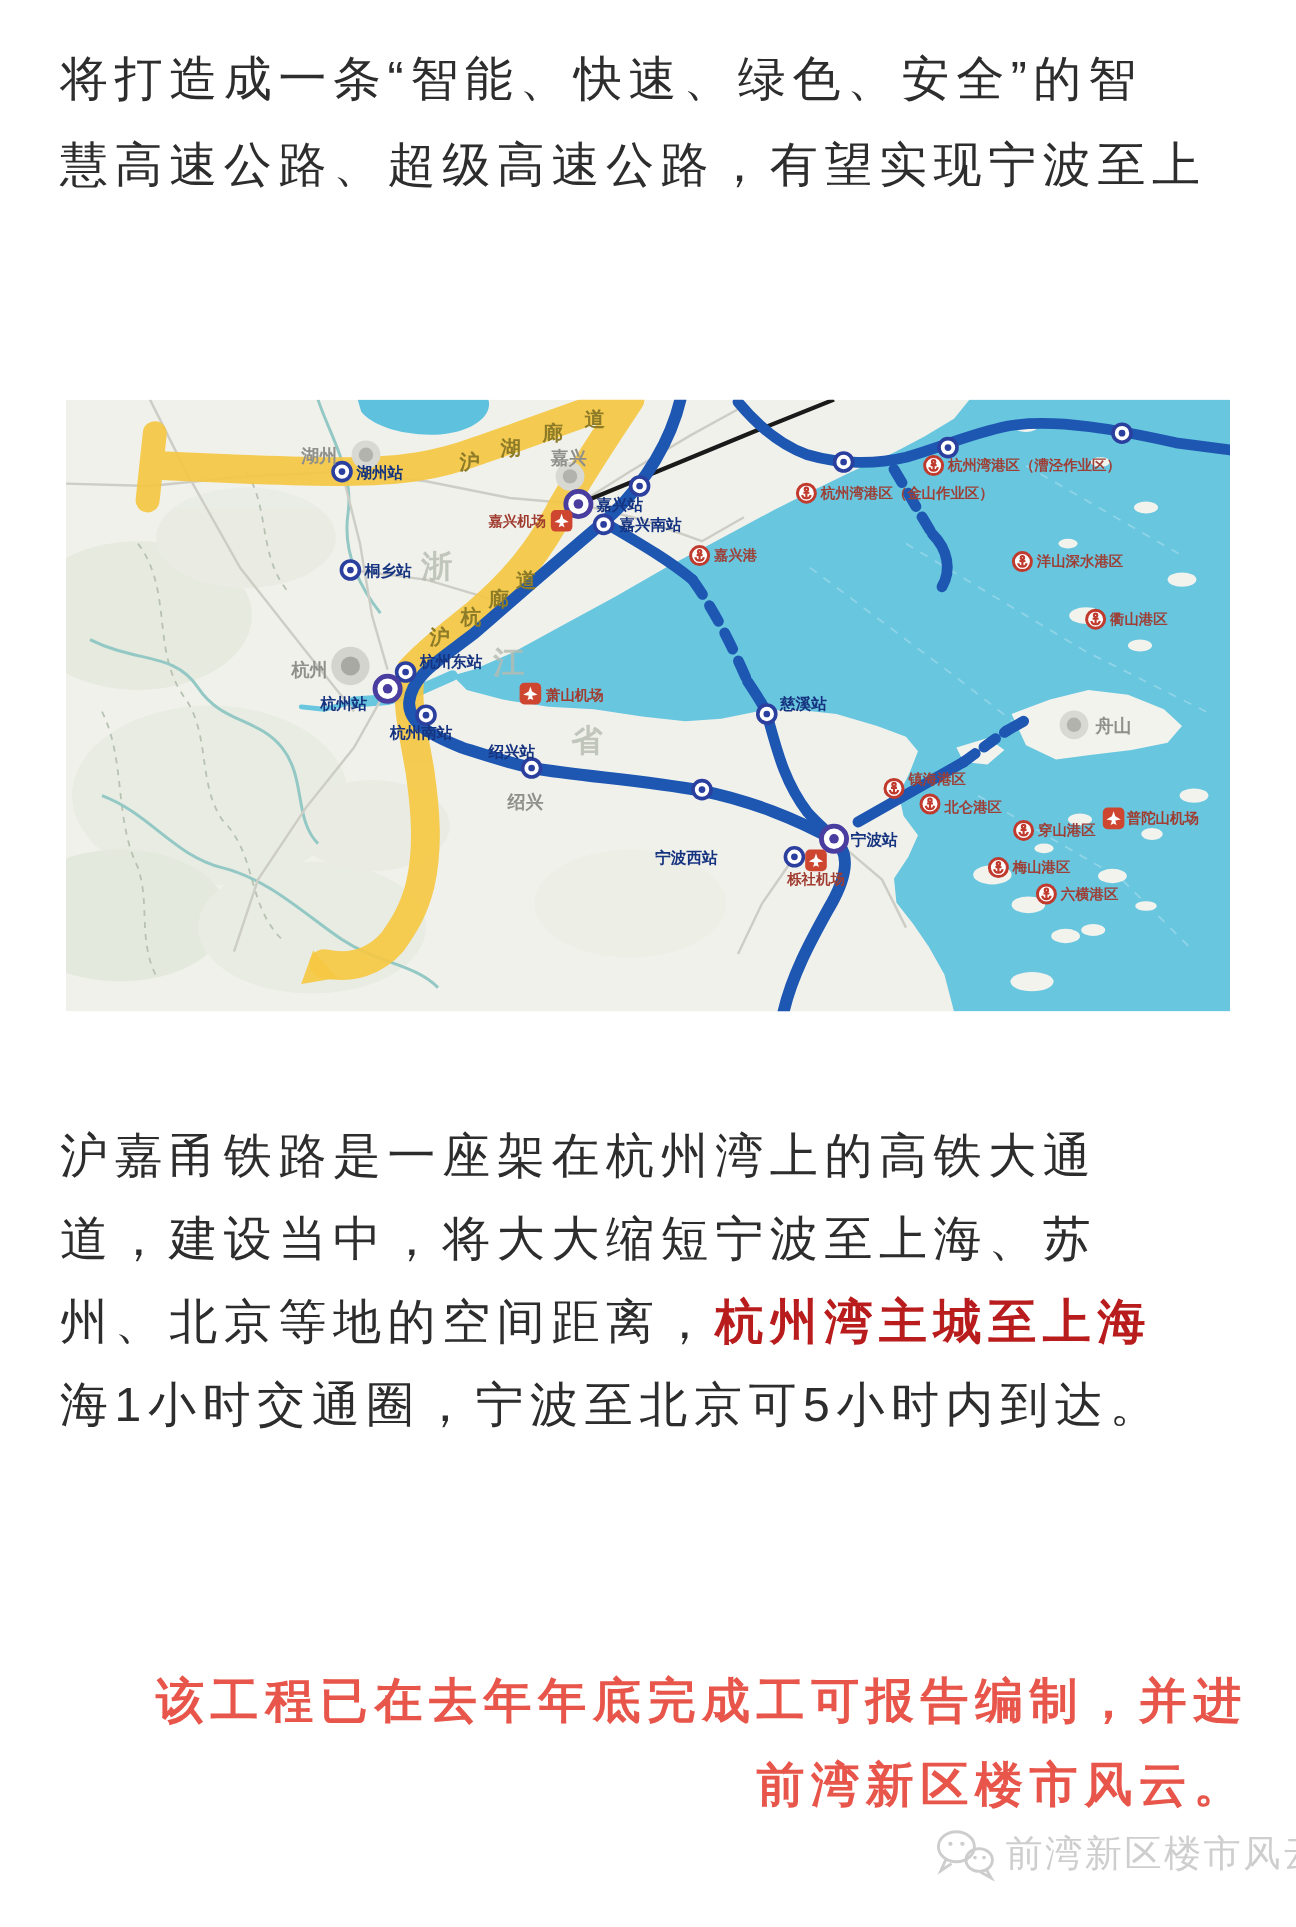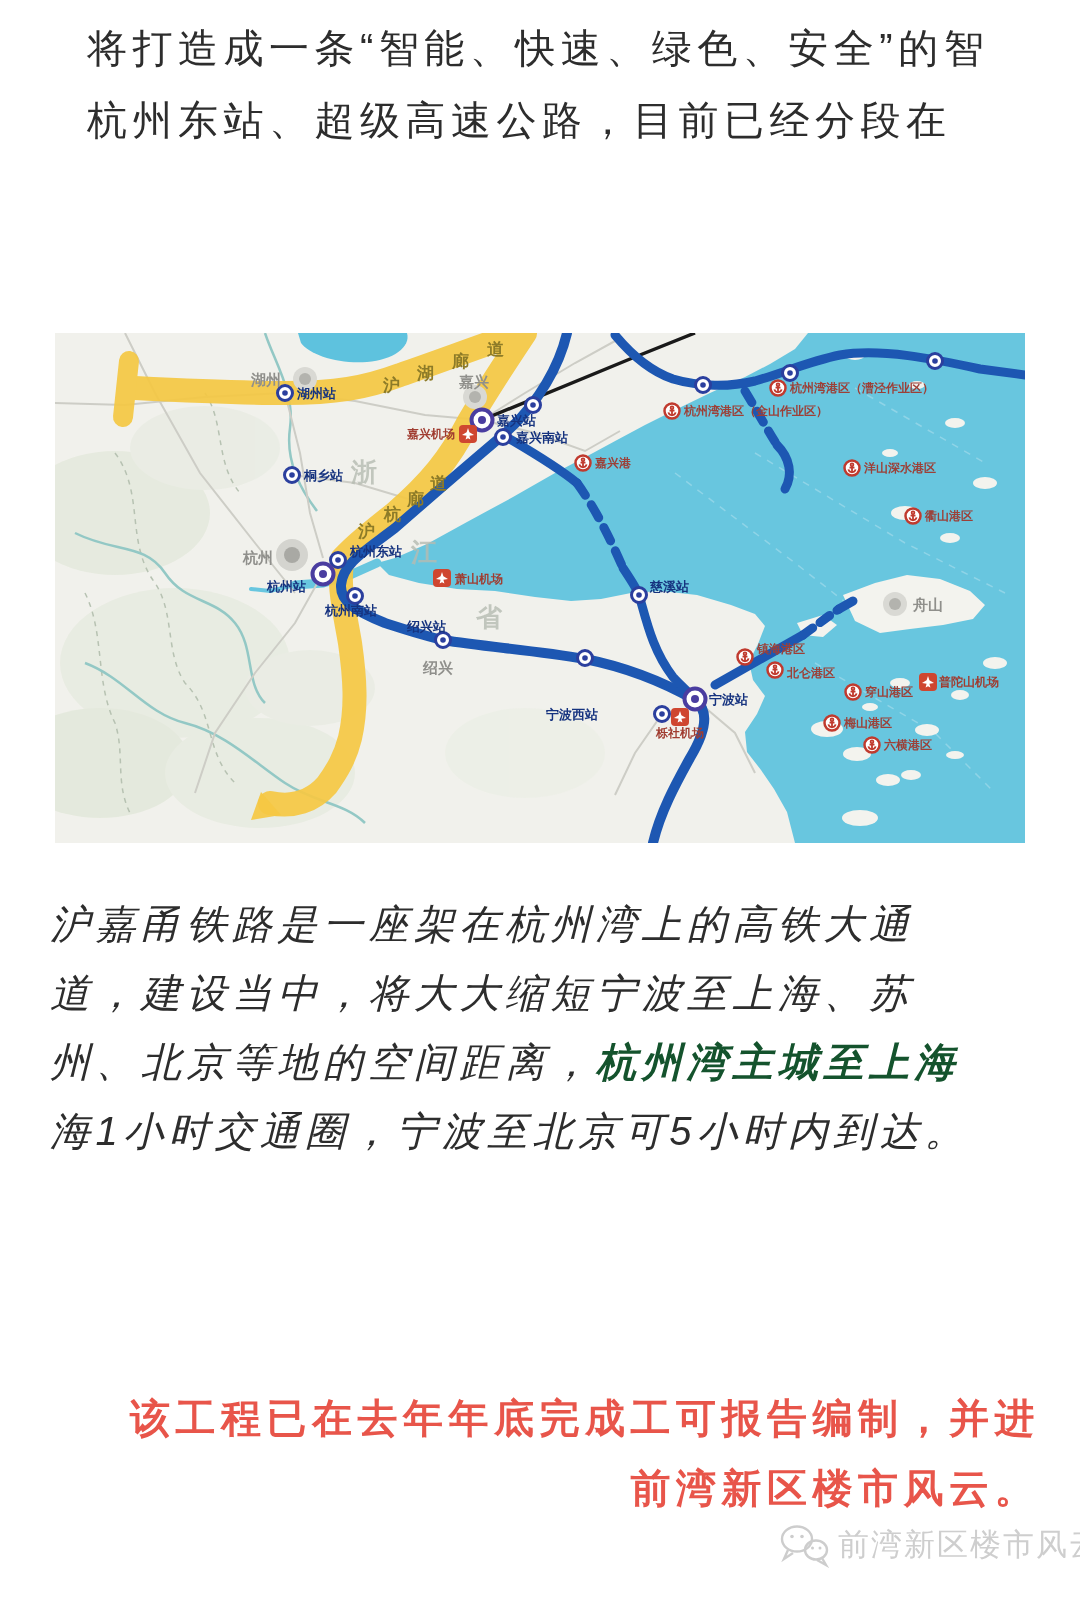--- a/index.html
+++ b/index.html
@@ -3,43 +3,43 @@
 <meta charset="utf-8">
 <style>
   html,body{margin:0;padding:0;}
   body{
     width:1080px;height:1606px;position:relative;overflow:hidden;
     background:#ffffff;
     font-family:"Liberation Sans","DejaVu Sans",sans-serif;
   }
   .para{position:absolute;left:50px;width:990px;font-size:40px;color:#2d2d2d;letter-spacing:5.5px;}
   .para .line{white-space:nowrap;}
-  .p1{top:12px;margin-left:37px;}   .p1 .line{line-height:72px;height:72px;}
-  .p2{top:890px;font-style:italic;}  .p2 .line{line-height:69px;height:69px;}
+  .p1{top:30px;}   .p1 .line{line-height:72px;height:72px;}
+  .p2{top:930px;}  .p2 .line{line-height:69px;height:69px;}
   .p3{top:1383px;} .p3 .line{line-height:70px;height:70px;}
-  .red{color:#14532d;font-weight:700;}
+  .red{color:#b91c1c;font-weight:700;}
   .p3 .line{color:#e8554a;font-weight:700;text-align:right;}
   .map-wrap{position:absolute;left:55px;top:333px;width:970px;height:510px;overflow:hidden;}
   .watermark{position:absolute;left:778px;top:1522px;display:flex;align-items:center;gap:6px;opacity:.9;}
   .watermark .wm-text{font-size:31px;color:#c9c9c9;letter-spacing:2px;white-space:nowrap;}
   
   text{font-family:"Liberation Sans","DejaVu Sans",sans-serif;}
   .st-label{font-size:13px;font-weight:700;fill:#16337f;}
   .port-label{font-size:12px;font-weight:700;fill:#9c4038;}
   .air-label{font-size:12px;font-weight:700;fill:#a03c30;}
   .city-label{font-size:15px;font-weight:700;fill:#8f8f8b;}
   .corr-label{font-size:17px;font-weight:700;fill:#8d7b28;}
   .prov-label{font-size:26px;font-weight:700;fill:#b6bcb2;opacity:.8;}
 </style>
 </head>
 <body>
 
 <div class="para p1">
   <div class="line">将打造成一条“智能、快速、绿色、安全”的智</div>
-  <div class="line">杭州东站、超级高速公路，目前已经分段在</div>
+  <div class="line">慧高速公路、超级高速公路，有望实现宁波至上</div>
 </div>
 
 <div class="map-wrap">
 <svg width="970" height="510" viewBox="0 0 970 510">
 
   <rect x="0" y="0" width="970" height="510" fill="#f1f1ec"></rect>
 
   <g opacity="0.8">
     <ellipse cx="60" cy="180" rx="95" ry="62" fill="#e4e9dc"></ellipse>
     <ellipse cx="120" cy="330" rx="115" ry="75" fill="#e7ebe0"></ellipse>

